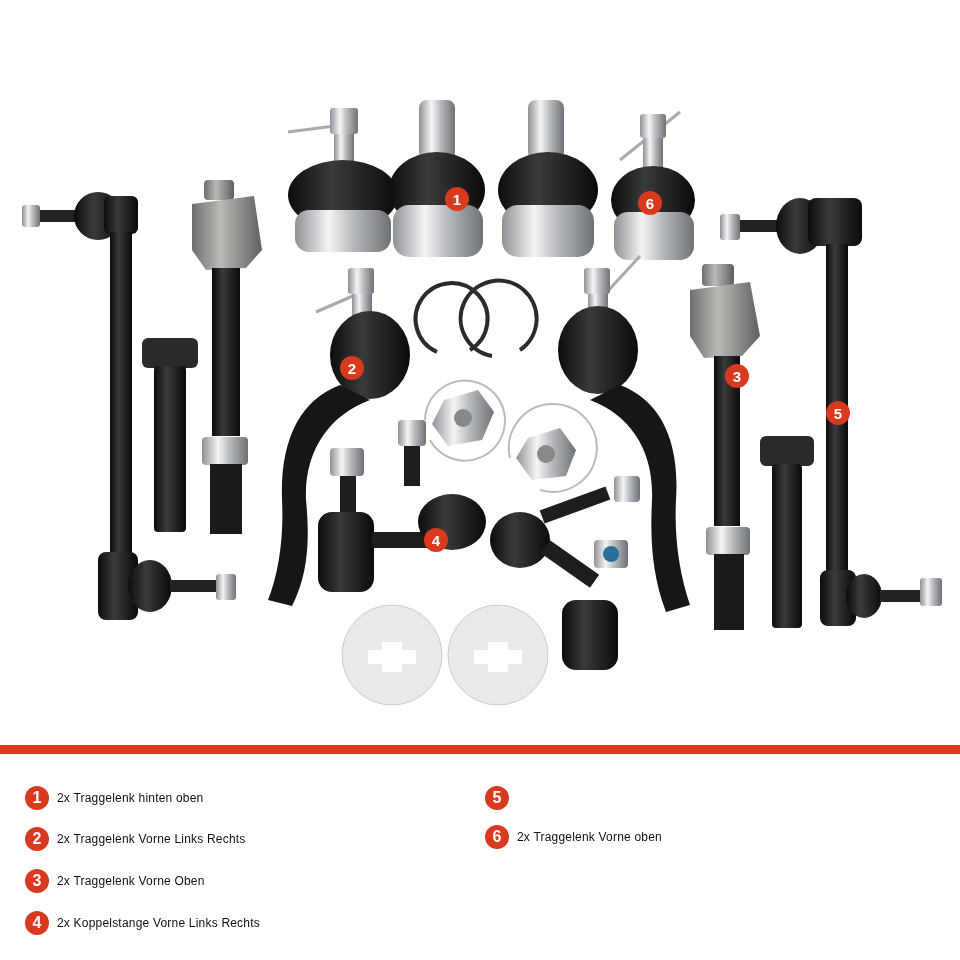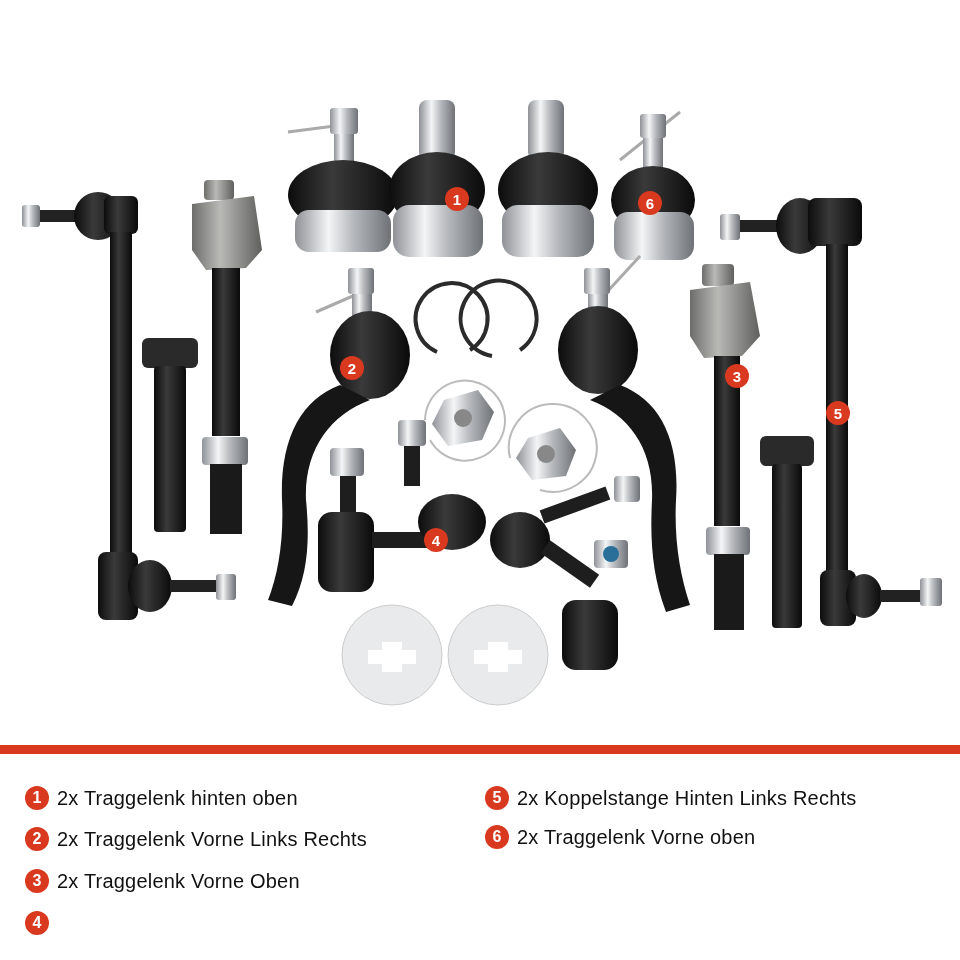--- a/index.html
+++ b/index.html
@@ -6,21 +6,21 @@
   body { width: 960px; height: 960px; position: relative; overflow: hidden;
          font-family: "Liberation Sans", "DejaVu Sans", sans-serif; }
   .photo { position: absolute; left: 0; top: 0; width: 960px; height: 740px; }
   .photo svg { width: 960px; height: 740px; display: block; }
   .divider { position: absolute; left: 0; top: 745px; width: 960px; height: 9px; }
   .legend { position: absolute; left: 0; top: 770px; width: 960px; height: 190px; }
   .legend-item { position: absolute; display: flex; align-items: center; height: 28px; }
   .badge { width: 24px; height: 24px; border-radius: 50%; color: #fff;
            font-weight: bold; font-size: 16px; display: flex; align-items: center;
            justify-content: center; margin-right: 8px; flex: none; }
-  .legend-text { font-size: 20px; color: #111; letter-spacing: 0.2px; }
+  .legend-text { font-size: 12px; color: #111; letter-spacing: 0.2px; }
   .pbadge { font-family: "Liberation Sans", sans-serif; font-weight: bold; font-size: 15px; fill: #fff; }
 </style>
 </head>
 <body>
 
 <div class="photo">
   <svg viewBox="0 0 960 740" xmlns="http://www.w3.org/2000/svg">
     <defs>
       <linearGradient id="chrome" x1="0" x2="1" y1="0" y2="0">
         <stop offset="0" stop-color="#8e9196"></stop>
@@ -211,22 +211,22 @@
   <div class="legend-item" style="left:25px; top:55px;">
     <span class="badge" style="background:#d9391e;">2</span>
     <span class="legend-text">2x Traggelenk Vorne Links Rechts</span>
   </div>
   <div class="legend-item" style="left:25px; top:97px;">
     <span class="badge" style="background:#d9391e;">3</span>
     <span class="legend-text">2x Traggelenk Vorne Oben</span>
   </div>
   <div class="legend-item" style="left:25px; top:139px;">
     <span class="badge" style="background:#d9391e;">4</span>
+    <span class="legend-text">2x Koppelstange Vorne Links Rechts</span>
   </div>
   <div class="legend-item" style="left:485px; top:14px;">
     <span class="badge" style="background:#d9391e;">5</span>
-    <span class="legend-text">2x Koppelstange Hinten Links Rechts</span>
   </div>
   <div class="legend-item" style="left:485px; top:53px;">
     <span class="badge" style="background:#d9391e;">6</span>
     <span class="legend-text">2x Traggelenk Vorne oben</span>
   </div>
 </div>
 
 </body></html>

